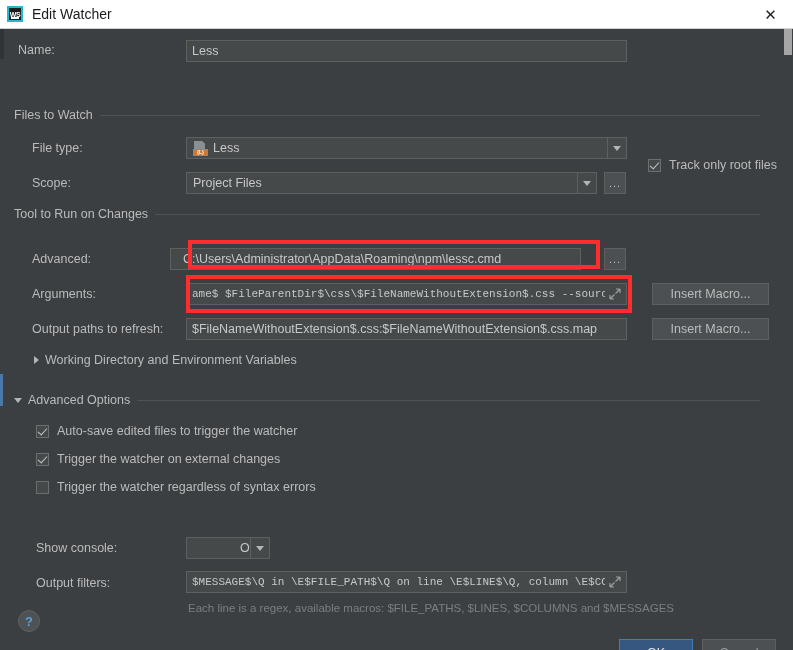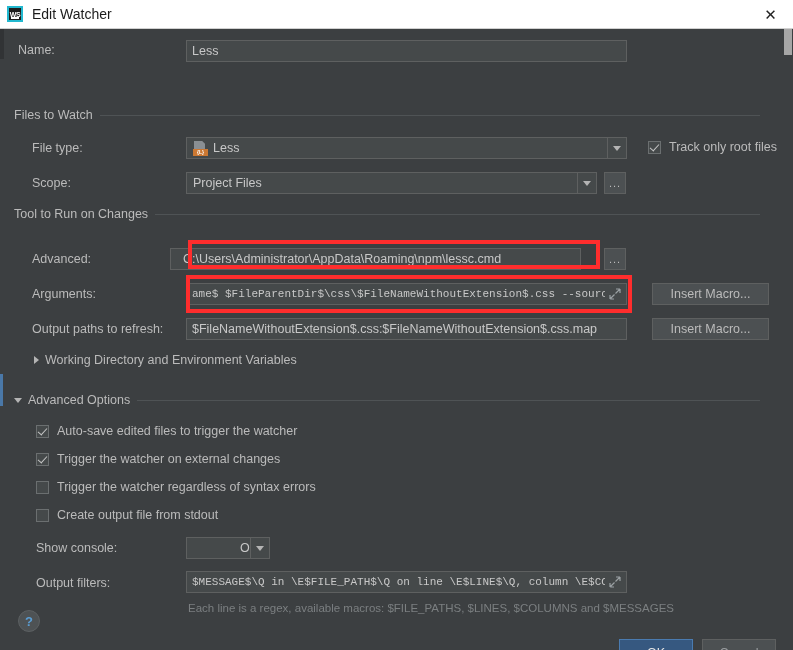--- a/index.html
+++ b/index.html
@@ -221,21 +221,21 @@
             <span class="page"></span>
             <span class="tag">{L}</span>
           </span>
           <span>Less</span>
         </div>
         <div class="combo-arrow">
           <span class="caret-down"></span>
         </div>
       </div>
 
-      <div class="cbrow" style="left:648px; top:111px;">
+      <div class="cbrow" style="left:648px; top:129px;">
         <span class="checkbox checked"></span>
         <span class="cb-label">Track only root files</span>
       </div>
 
       <div class="row" style="left:32px; top:147px;">
         <div class="label">Scope:</div>
       </div>
       <div class="combo" style="position:absolute; left:186px; top:143px; width:411px;">
         <div class="combo-text">Project Files</div>
         <div class="combo-arrow">
@@ -293,24 +293,20 @@
         <span class="cb-label">Trigger the watcher on external changes</span>
       </div>
       <div class="cbrow" style="left:36px; top:395px;">
         <span class="checkbox checked"></span>
         <span class="cb-label">Auto-save edited files to trigger the watcher</span>
       </div>
       <div class="cbrow" style="left:36px; top:451px;">
         <span class="checkbox"></span>
         <span class="cb-label">Trigger the watcher regardless of syntax errors</span>
       </div>
-      <div class="cbrow" style="left:36px; top:479px;">
-        <span class="checkbox"></span>
-        <span class="cb-label">Create output file from stdout</span>
-      </div>
 
       <div class="row" style="left:36px; top:512px;">
         <div class="label">Show console:</div>
       </div>
       <div class="combo" style="position:absolute; left:186px; top:508px; width:84px;padding-left:47px;">
         <div class="combo-text">On error</div>
         <div class="combo-arrow">
           <span class="caret-down"></span>
         </div>
       </div>

